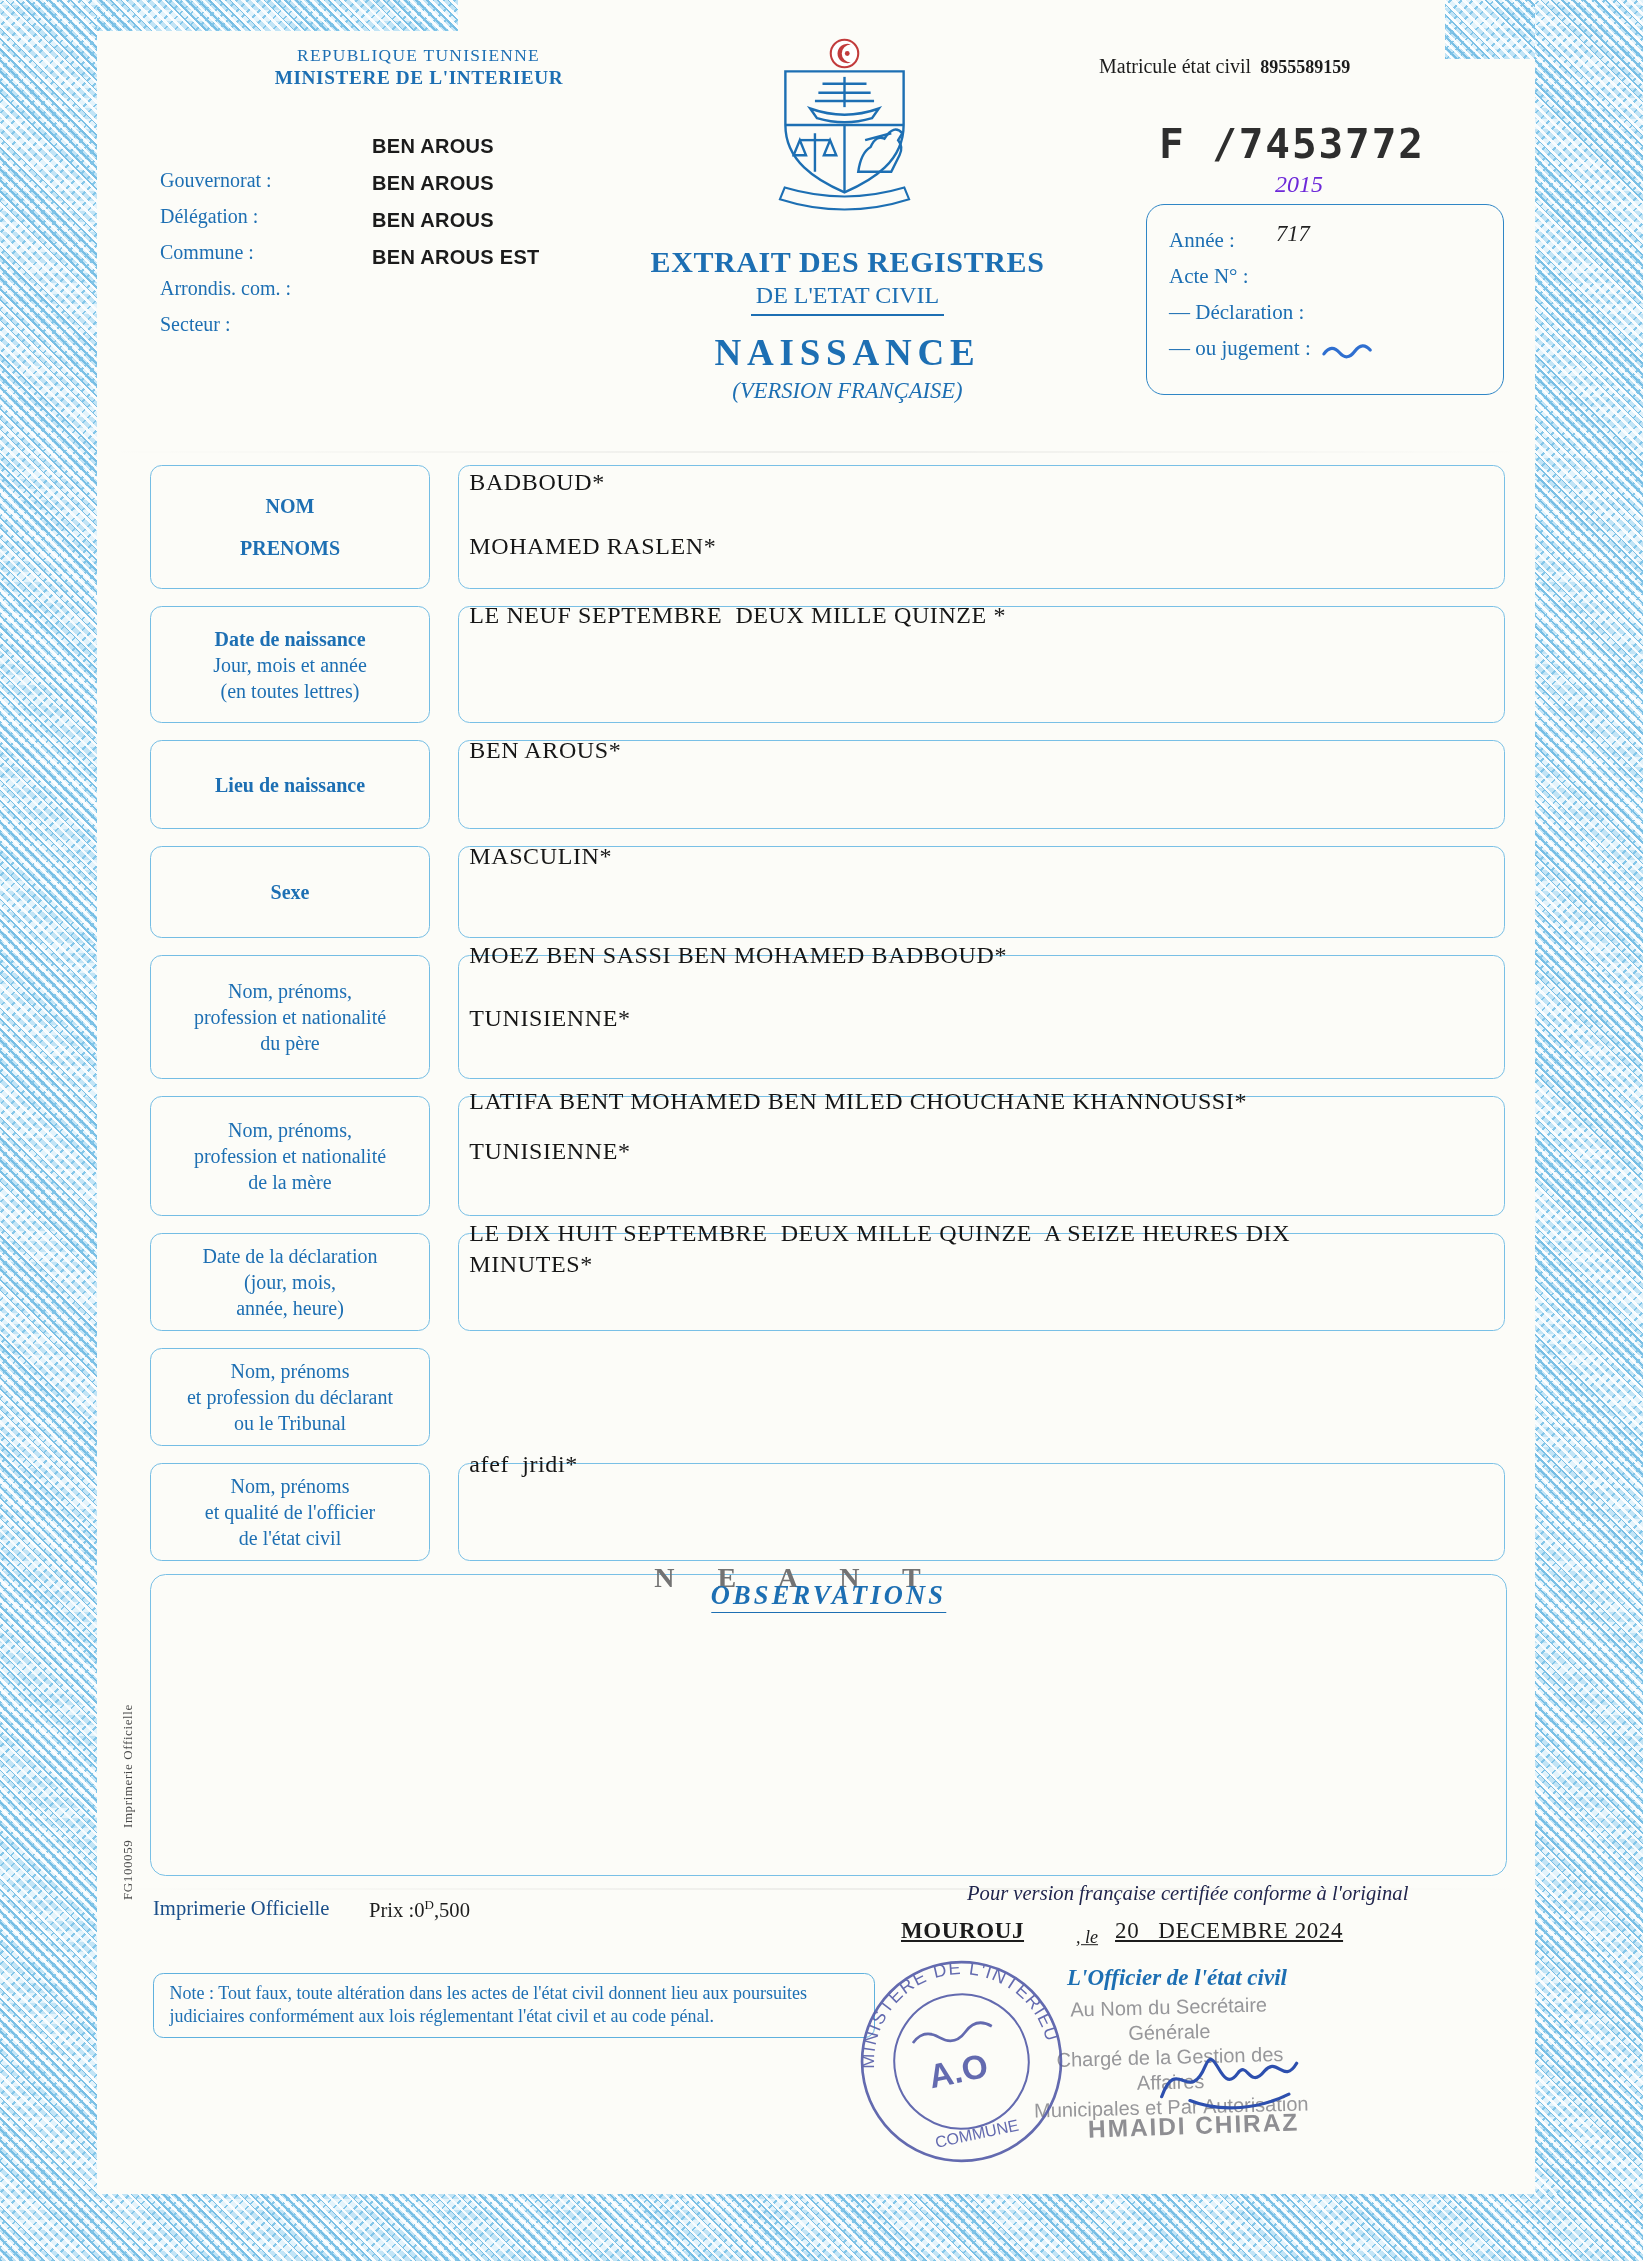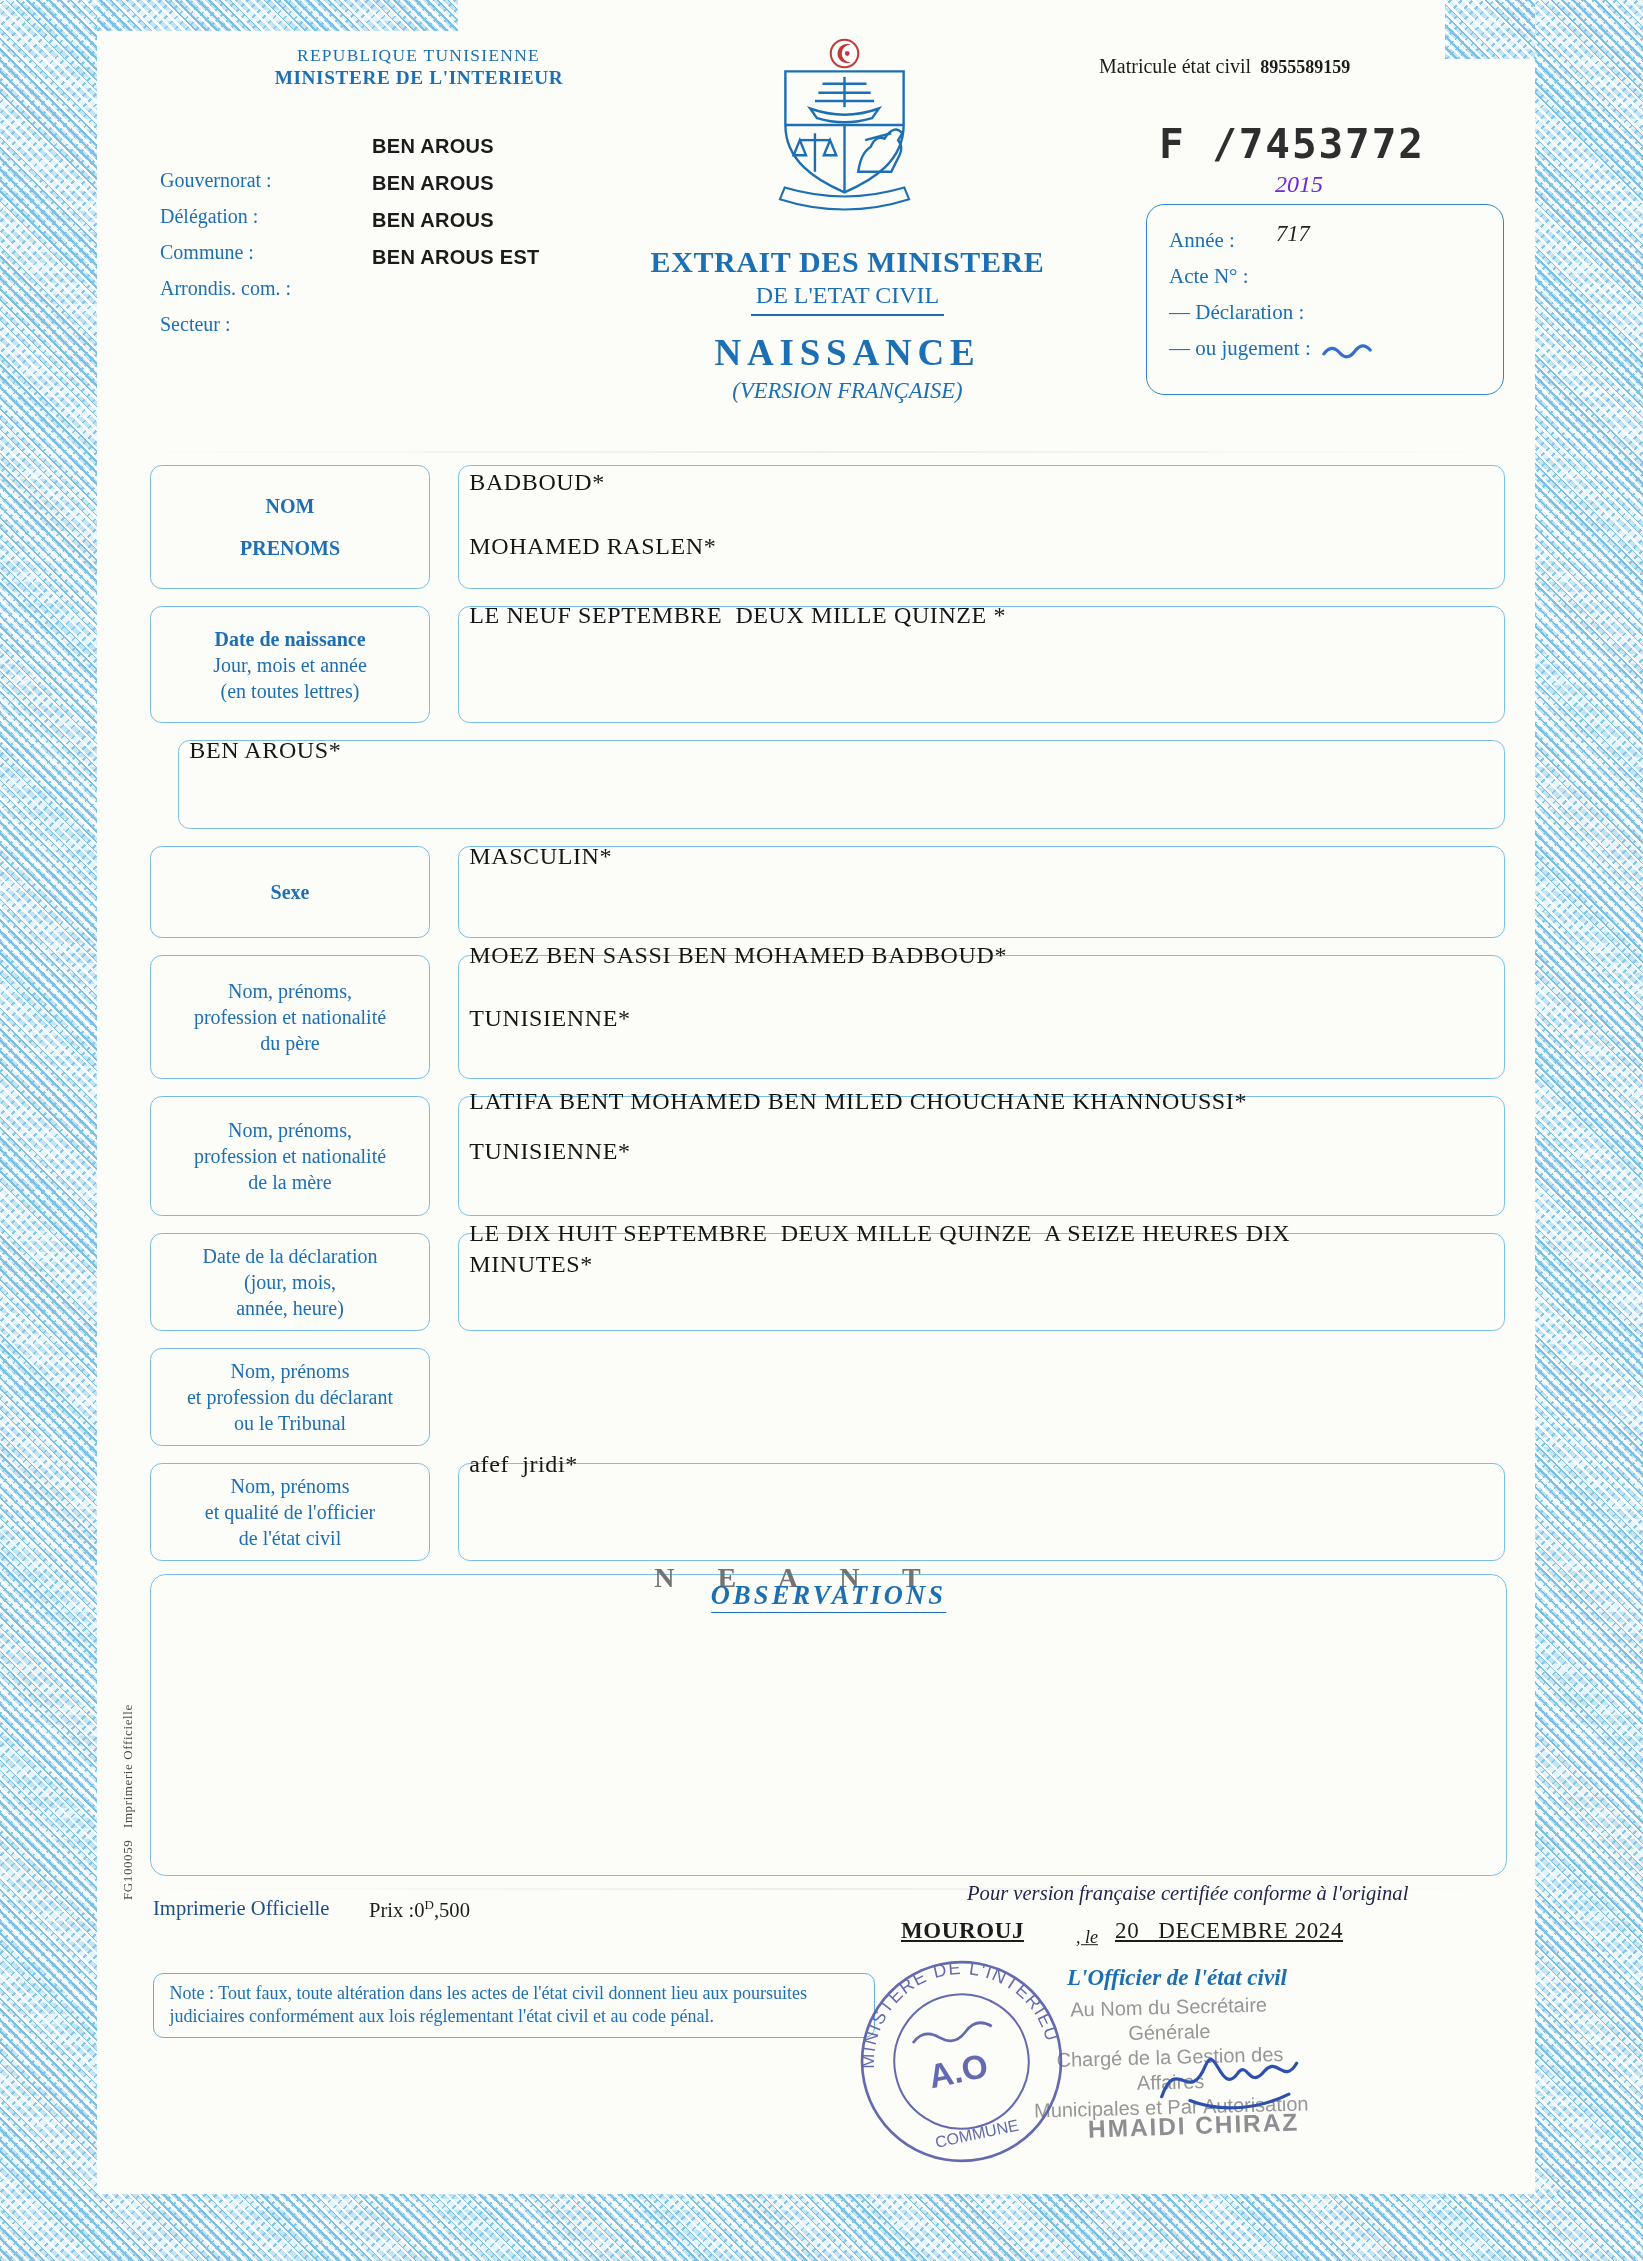--- a/index.html
+++ b/index.html
@@ -180,21 +180,21 @@
       <line x1="77" y1="142" x2="77" y2="198"></line>
       <line x1="55" y1="152" x2="99" y2="152"></line>
       <path d="M55,152 l-9,22 h18 z M99,152 l-9,22 h18 z"></path>
       <path d="M140,198 q4,-28 18,-36 q8,-18 20,-12 q14,-22 26,-8 l-6,10 q8,10 2,22 l-12,24 z"></path>
       <line x1="150" y1="152" x2="188" y2="142"></line>
     </g>
     <path d="M26,238 q94,30 188,0 l-7,-17 q-87,26 -174,0 z" stroke="#1d6fb3" stroke-width="3" fill="none"></path>
   </svg>
 
   <div class="abs titles ctr">
-    <div class="t1 blue b">EXTRAIT DES MINISTERE</div>
+    <div class="t1 blue b">EXTRAIT DES REGISTRES</div>
     <div class="t2 blue">DE L'ETAT CIVIL</div>
     <div class="t-rule"></div>
     <div class="t3 blue b">NAISSANCE</div>
     <div class="t4 blue i">(VERSION FRANÇAISE)</div>
   </div>
 
   <div class="abs matricule">
     <span>Matricule état civil</span><span class="mv">8955589159</span>
   </div>
   <div class="abs serial mono">F /7453772</div>
@@ -233,20 +233,23 @@
         <div class="b">Date de naissance</div>
         <div>Jour, mois et année</div>
         <div>(en toutes lettres)</div>
       </div>
       <div class="value-box">
         <div class="val mtm8">LE NEUF SEPTEMBRE  DEUX MILLE QUINZE *</div>
       </div>
     </div>
 
     <div class="row rh3">
+      <div class="label-box b">
+        <div>Lieu de naissance</div>
+      </div>
       <div class="value-box">
         <div class="val mtm6">BEN AROUS*</div>
       </div>
     </div>
 
     <div class="row rh4">
       <div class="label-box b">
         <div>Sexe</div>
       </div>
       <div class="value-box">

